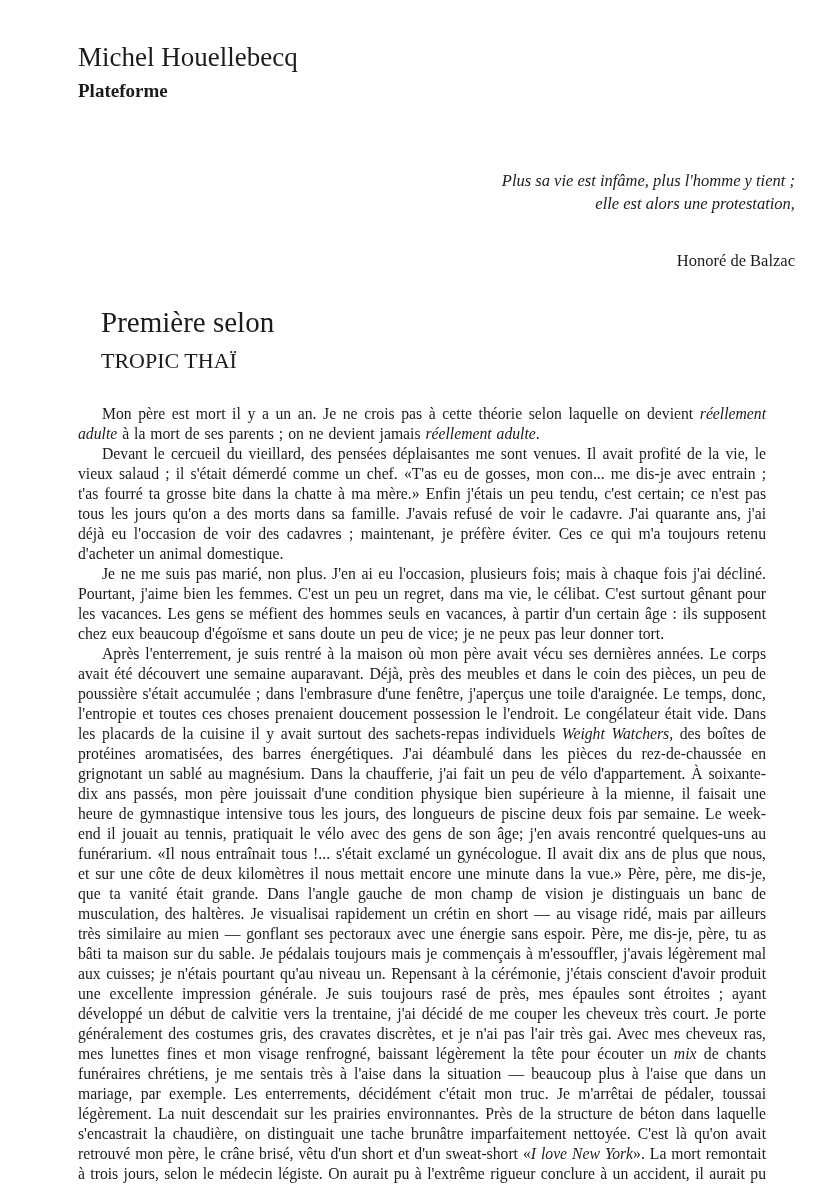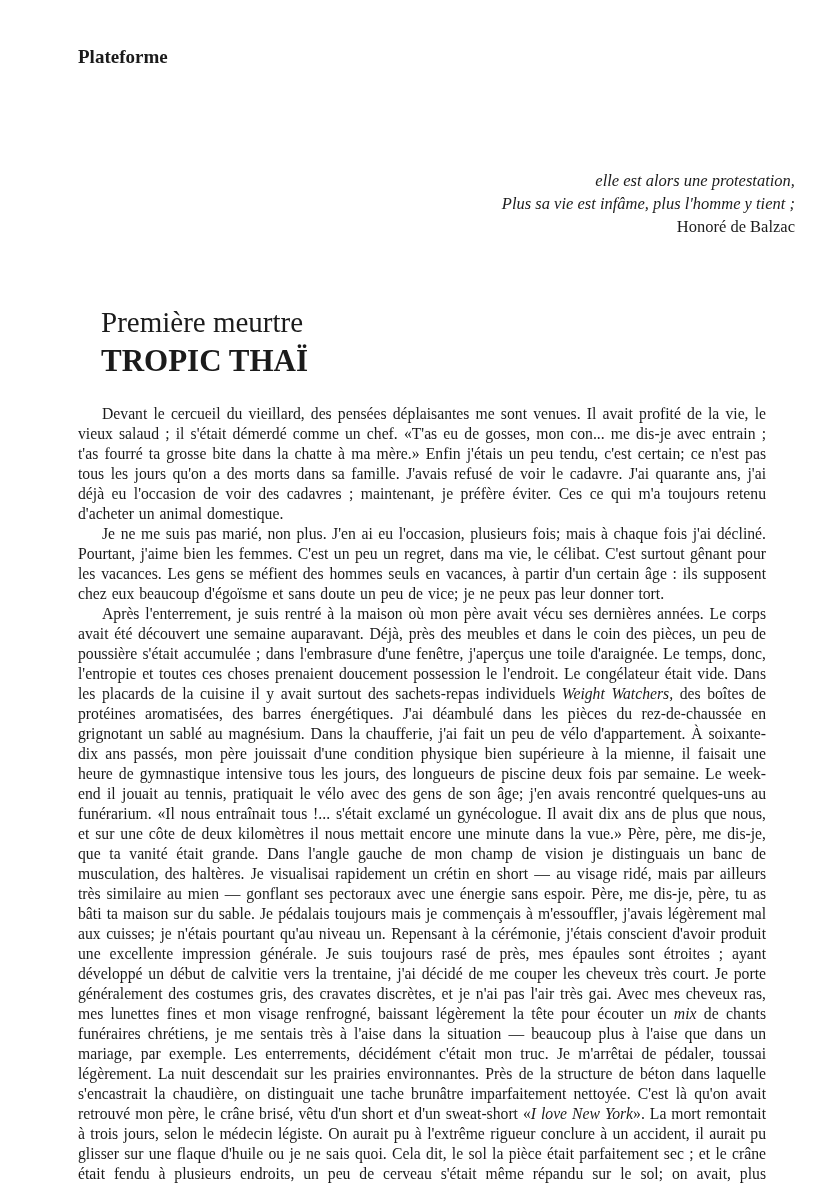--- a/index.html
+++ b/index.html
@@ -31,35 +31,36 @@
     position: absolute;
     right: 42px;
     top: 169px;
     text-align: right;
     font-style: italic;
     font-size: 16.5px;
     line-height: 23px;
   }
   .epigraph-attr {
     font-style: normal;
+    margin-top: 34px;
   }
   .section-heading {
     position: absolute;
     left: 101px;
     top: 304px;
   }
   .part-heading {
     font-size: 29px;
     line-height: 37px;
     font-weight: normal;
   }
   .chapter-heading {
-    font-size: 31px;
+    font-size: 22px;
     line-height: 39px;
-    font-weight: bold;
+    font-weight: normal;
   }
   .body-text {
     position: absolute;
     left: 78px;
     top: 404px;
     width: 688px;
     font-size: 15.7px;
     line-height: 20px;
     text-align: justify;
     word-spacing: 1px;
@@ -67,31 +68,33 @@
   .para {
     margin: 0;
     text-indent: 24px;
   }
   .para em { font-style: italic; }
 </style>
 </head>
 <body>
 
 <div class="author-block">
+  <div class="author">Michel Houellebecq</div>
   <div class="book-title">Plateforme</div>
 </div>
 
 <div class="epigraph">
+  <div class="epigraph-line">Plus sa vie est infâme, plus l'homme y tient ;</div>
   <div class="epigraph-line">elle est alors une protestation,</div>
-  <div class="epigraph-line">Plus sa vie est infâme, plus l'homme y tient ;</div>
   <div class="epigraph-attr">Honoré de Balzac</div>
 </div>
 
 <div class="section-heading">
-  <div class="part-heading">Première meurtre</div>
+  <div class="part-heading">Première selon</div>
   <div class="chapter-heading">TROPIC THAÏ</div>
 </div>
 
 <div class="body-text">
+    <p class="para"><span>Mon père est mort il y a un an. Je ne crois pas à cette théorie selon laquelle on devient </span><em>réellement adulte</em><span> à la mort de ses parents ; on ne devient jamais </span><em>réellement adulte</em><span>.</span></p>
     <p class="para"><span>Devant le cercueil du vieillard, des pensées déplaisantes me sont venues. Il avait profité de la vie, le vieux salaud ; il s'était démerdé comme un chef. «T'as eu de gosses, mon con... me dis-je avec entrain ; t'as fourré ta grosse bite dans la chatte à ma mère.» Enfin j'étais un peu tendu, c'est certain; ce n'est pas tous les jours qu'on a des morts dans sa famille. J'avais refusé de voir le cadavre. J'ai quarante ans, j'ai déjà eu l'occasion de voir des cadavres ; maintenant, je préfère éviter. Ces ce qui m'a toujours retenu d'acheter un animal domestique.</span></p>
     <p class="para"><span>Je ne me suis pas marié, non plus. J'en ai eu l'occasion, plusieurs fois; mais à chaque fois j'ai décliné. Pourtant, j'aime bien les femmes. C'est un peu un regret, dans ma vie, le célibat. C'est surtout gênant pour les vacances. Les gens se méfient des hommes seuls en vacances, à partir d'un certain âge : ils supposent chez eux beaucoup d'égoïsme et sans doute un peu de vice; je ne peux pas leur donner tort.</span></p>
     <p class="para"><span>Après l'enterrement, je suis rentré à la maison où mon père avait vécu ses dernières années. Le corps avait été découvert une semaine auparavant. Déjà, près des meubles et dans le coin des pièces, un peu de poussière s'était accumulée ; dans l'embrasure d'une fenêtre, j'aperçus une toile d'araignée. Le temps, donc, l'entropie et toutes ces choses prenaient doucement possession le l'endroit. Le congélateur était vide. Dans les placards de la cuisine il y avait surtout des sachets-repas individuels </span><em>Weight Watchers,</em><span> des boîtes de protéines aromatisées, des barres énergétiques. J'ai déambulé dans les pièces du rez-de-chaussée en grignotant un sablé au magnésium. Dans la chaufferie, j'ai fait un peu de vélo d'appartement. À soixante-dix ans passés, mon père jouissait d'une condition physique bien supérieure à la mienne, il faisait une heure de gymnastique intensive tous les jours, des longueurs de piscine deux fois par semaine. Le week-end il jouait au tennis, pratiquait le vélo avec des gens de son âge; j'en avais rencontré quelques-uns au funérarium. «Il nous entraînait tous !... s'était exclamé un gynécologue. Il avait dix ans de plus que nous, et sur une côte de deux kilomètres il nous mettait encore une minute dans la vue.» Père, père, me dis-je, que ta vanité était grande. Dans l'angle gauche de mon champ de vision je distinguais un banc de musculation, des haltères. Je visualisai rapidement un crétin en short — au visage ridé, mais par ailleurs très similaire au mien — gonflant ses pectoraux avec une énergie sans espoir. Père, me dis-je, père, tu as bâti ta maison sur du sable. Je pédalais toujours mais je commençais à m'essouffler, j'avais légèrement mal aux cuisses; je n'étais pourtant qu'au niveau un. Repensant à la cérémonie, j'étais conscient d'avoir produit une excellente impression générale. Je suis toujours rasé de près, mes épaules sont étroites ; ayant développé un début de calvitie vers la trentaine, j'ai décidé de me couper les cheveux très court. Je porte généralement des costumes gris, des cravates discrètes, et je n'ai pas l'air très gai. Avec mes cheveux ras, mes lunettes fines et mon visage renfrogné, baissant légèrement la tête pour écouter un </span><em>mix</em><span> de chants funéraires chrétiens, je me sentais très à l'aise dans la situation — beaucoup plus à l'aise que dans un mariage, par exemple. Les enterrements, décidément c'était mon truc. Je m'arrêtai de pédaler, toussai légèrement. La nuit descendait sur les prairies environnantes. Près de la structure de béton dans laquelle s'encastrait la chaudière, on distinguait une tache brunâtre imparfaitement nettoyée. C'est là qu'on avait retrouvé mon père, le crâne brisé, vêtu d'un short et d'un sweat-short «</span><em>I love New York</em><span>». La mort remontait à trois jours, selon le médecin légiste. On aurait pu à l'extrême rigueur conclure à un accident, il aurait pu glisser sur une flaque d'huile ou je ne sais quoi. Cela dit, le sol la pièce était parfaitement sec ; et le crâne était fendu à plusieurs endroits, un peu de cerveau s'était même répandu sur le sol; on avait, plus vraisemblablement, affaire à un meurtre. Le capitaine Chaumont, de la gendarmerie de Cherbourg, devait passer me voir dans la soirée.</span></p>
   </div>
 
 </body></html>

